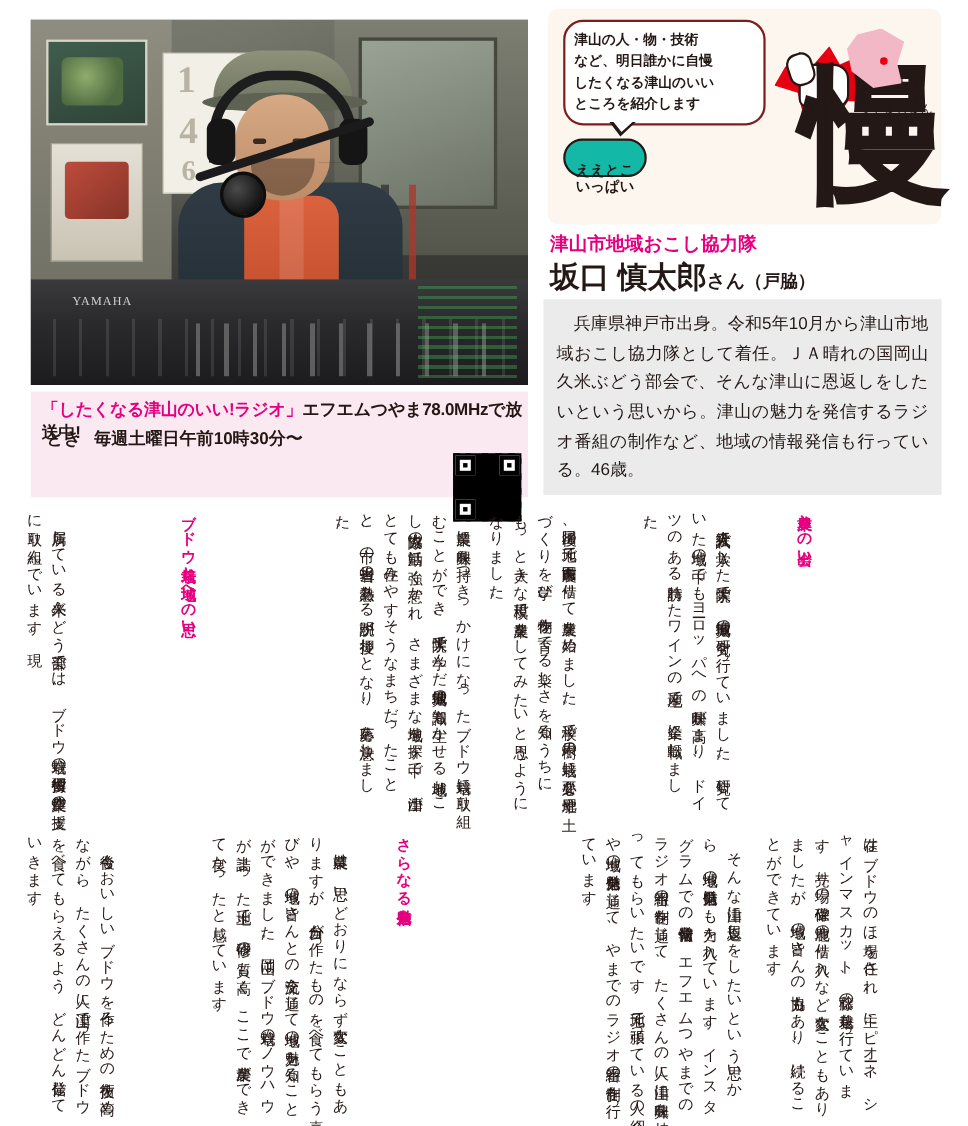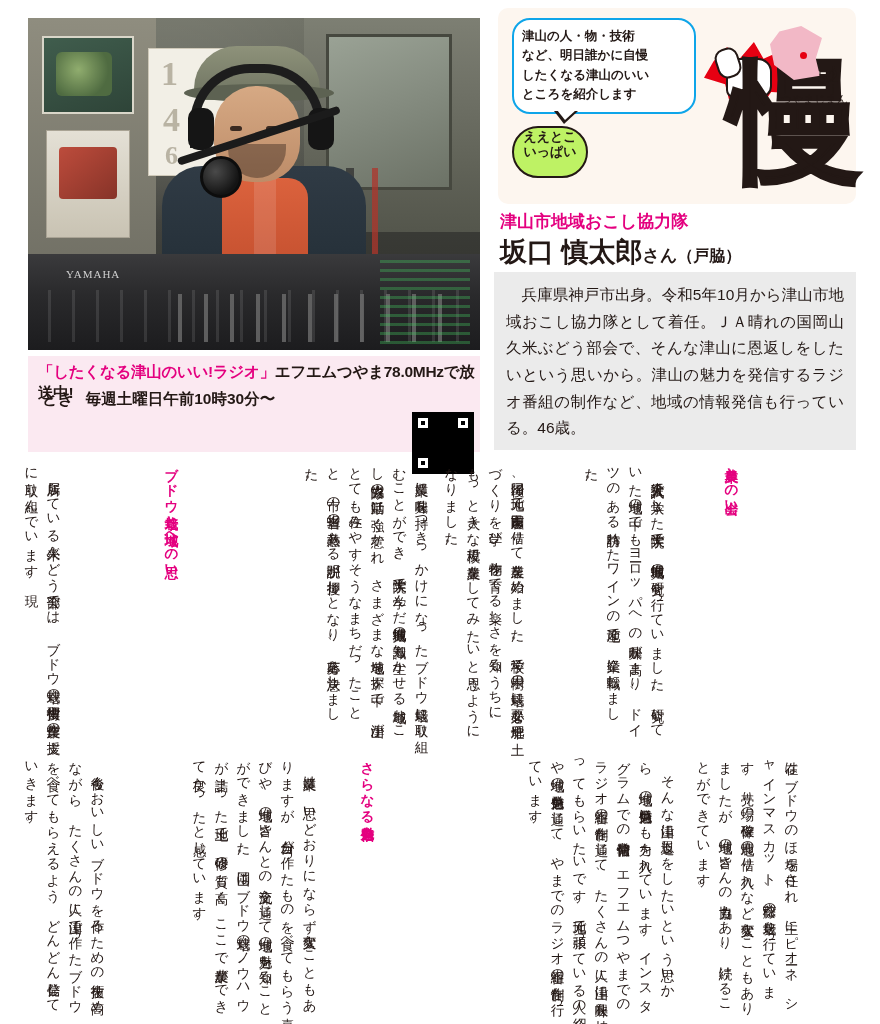--- a/index.html
+++ b/index.html
@@ -201,41 +201,41 @@
 
   
   .logo-box {
     position: absolute; left: 498px; top: 8px; width: 358px; height: 196px;
     background: #fdf6ef;
     border-radius: 10px;
   }
   .logo-speech {
     position: absolute; left: 14px; top: 10px; width: 184px; height: 96px;
     background: #fff;
-    border: 2px solid #0ea5e9;
+    border: 2px solid #7f1d1d;
     border-radius: 18px;
     font-size: 12.5px; line-height: 1.55; padding: 7px 8px; color: #231815;
     font-weight: bold;
   }
   .logo-speech:after{
     content:""; position:absolute; left: 40px; bottom: -12px;
     border-left: 10px solid transparent; border-right: 14px solid transparent;
     border-top: 13px solid #231815;
   }
   .logo-speech:before{
     content:""; position:absolute; left: 43px; bottom: -8px; z-index:2;
     border-left: 8px solid transparent; border-right: 11px solid transparent;
     border-top: 10px solid #fff;
   }
   .logo-eetoko {
-    position: absolute; left: 14px; top: 118px; width: 76px; height: 52px;
+    position: absolute; left: 14px; top: 118px; width: 76px; height: 35px;
     border: 2.5px solid #231815; border-radius: 26px;
     font-size: 13px; font-weight: bold; line-height: 1.15; text-align:center;
-    padding-top: 2px; color:#231815;
-    background:#bef264;
+    padding-top: 20px; color:#231815;
+    background:#14b8a6;
   }
   .logo-tsuyama {
     position: absolute; left: 104px; top: 112px;
     font-size: 52px; font-weight: bold; color: #231815;
     font-family: "Liberation Serif", serif; letter-spacing: 2px;
   }
   .logo-man {
     position: absolute; left: 232px; top: 52px;
     font-size: 132px; line-height: 0.95; font-weight: bold;
     color: #231815;

